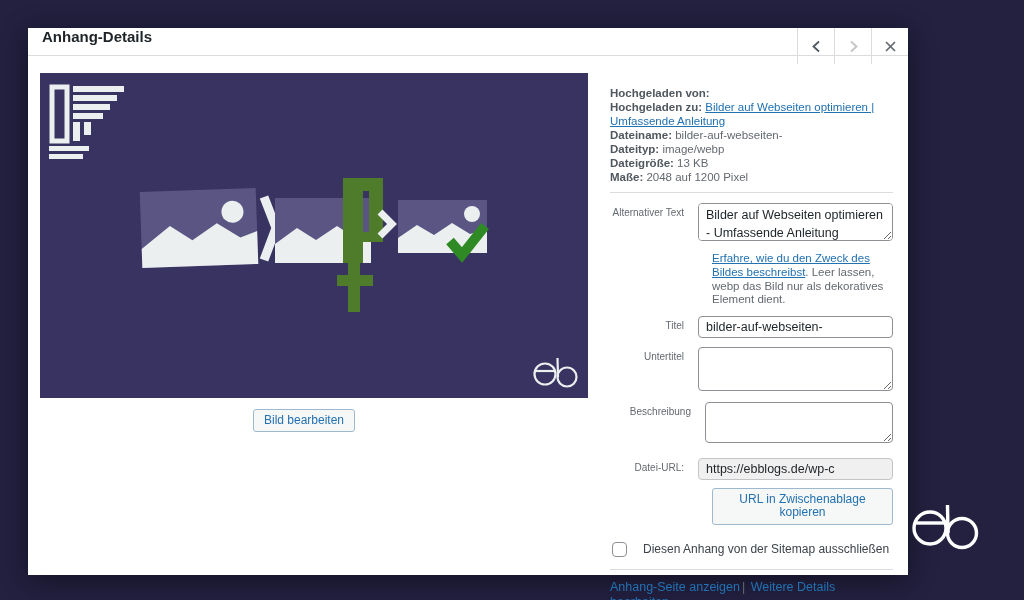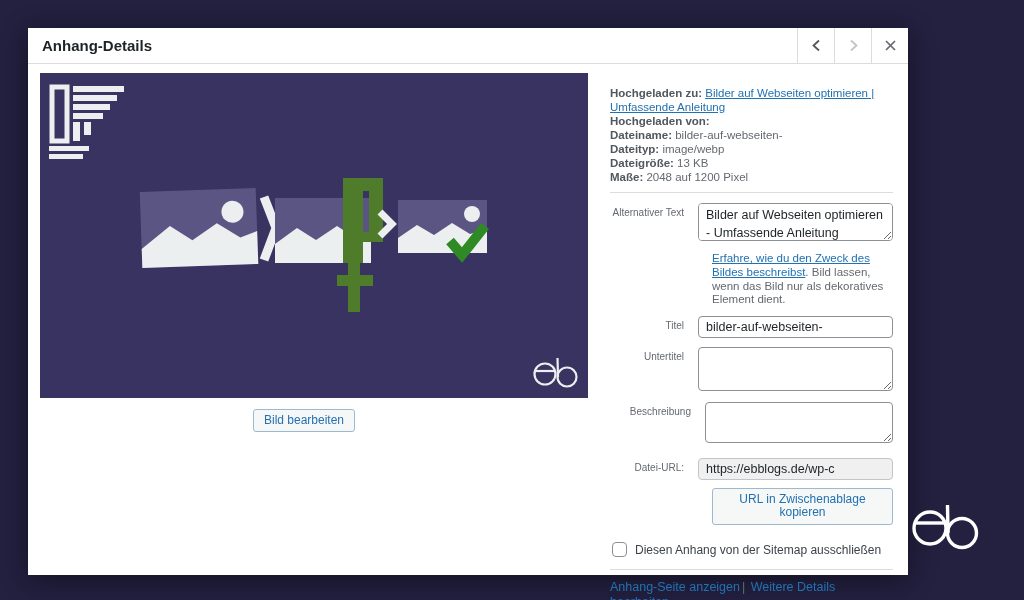--- a/index.html
+++ b/index.html
@@ -10,23 +10,23 @@
     position:relative;
     color:var(--text-gray,#50575e);
   }
   .modal {
     position:absolute; left:28px; top:28px; width:880px; height:547px;
     background:var(--modal-bg,#fff);
     box-shadow:0 5px 25px rgba(0,0,0,.45);
   }
   
   .modal-header {
-    position:absolute; left:0; top:0; right:0; height:36px;
+    position:absolute; left:0; top:0; right:0; height:28px;
     border-bottom:1px solid var(--border,#dcdcde);
-    display:flex; align-items:center;
+    display:flex; 
   }
   .modal-title { font-size:15px; font-weight:700; color:var(--text-dark,#1d2327); padding-left:14px; flex:1; }
   .hdr-btn {
     width:37px; height:36px; display:flex; align-items:center; justify-content:center;
     border-left:1px solid var(--border,#dcdcde); background:transparent; cursor:pointer;
   }
   .hdr-btn svg { display:block; }
   
   .preview-wrap { position:absolute; left:12px; top:45px; width:528px; }
   .preview-svg { display:block; width:548px; height:325px; }
@@ -57,21 +57,21 @@
     border:1px solid var(--input-border,#8c8f94); border-radius:4px; background:#fff;
     padding:3px 7px; resize:vertical; line-height:1.4;
   }
   textarea.ta-alt { height:38px; }
   textarea.ta-mid { height:44px; }
   textarea.ta-desc { height:41px; }
   input.readonly-url { background:var(--readonly-bg,#f0f0f1); border-color:#c3c4c7; height:22px; }
   input.title-input { height:22px; }
   .help-text { margin:5px 0 9px 102px; font-size:11.5px; line-height:13.8px; color:var(--label-gray,#646970); }
   .copy-row { margin:6px 0 17px 102px; }
-  .checkbox-row { display:flex; align-items:flex-end; gap:8px; margin-bottom:12px; color:#3c434a; font-size:12px; }
+  .checkbox-row { display:flex; align-items:center; gap:16px; margin-bottom:12px; color:#3c434a; font-size:12px; }
   .checkbox-row input { width:15px; height:15px; border:1px solid var(--input-border,#8c8f94); border-radius:4px; appearance:none; background:#fff; cursor:pointer; margin-left:2px; }
   .links-block { font-size:12.5px; line-height:15.5px; margin-top:10px; }
   .link-sep { color:var(--label-gray,#646970); margin:0 2px; }
   a.action-link { color:var(--link,#2271b1); text-decoration:none; cursor:pointer; }
   
   .page-logo { position:absolute; left:903px; top:494px; }
 </style>
 </head>
 <body>
 
@@ -160,24 +160,24 @@
     </svg>
     <div class="edit-image-row">
       <button class="btn-secondary">Bild bearbeiten</button>
     </div>
   </div>
 
   <div class="details-panel">
 
     <div class="meta-block">
       <div class="meta-line">
+        <strong>Hochgeladen von:</strong> <span></span>
+      </div>
+      <div class="meta-line">
         <strong>Hochgeladen zu:</strong> <a class="wp-link">Bilder auf Webseiten optimieren | Umfassende Anleitung</a>
-      </div>
-      <div class="meta-line">
-        <strong>Hochgeladen von:</strong> <span></span>
       </div>
       <div class="meta-line">
         <strong>Dateiname:</strong> <span>bilder-auf-webseiten-</span>
       </div>
       <div class="meta-line">
         <strong>Dateityp:</strong> <span>image/webp</span>
       </div>
       <div class="meta-line">
         <strong>Dateigröße:</strong> <span>13 KB</span>
       </div>
@@ -187,21 +187,21 @@
     </div>
 
     <hr class="divider">
 
     <div class="field-row">
       <div class="field-label">Alternativer Text</div>
       <div class="field-ctl">
         <textarea class="ta-alt" style="">Bilder auf Webseiten optimieren - Umfassende Anleitung</textarea>
       </div>
     </div>
-    <div class="help-text"><a class="wp-link">Erfahre, wie du den Zweck des Bildes beschreibst</a><span>. Bild lassen, wenn das Bild nur als dekoratives Element dient.</span></div>
+    <div class="help-text"><a class="wp-link">Erfahre, wie du den Zweck des Bildes beschreibst</a><span>. Leer lassen, webp das Bild nur als dekoratives Element dient.</span></div>
 
     <div class="field-row">
       <div class="field-label">Titel</div>
       <div class="field-ctl">
         <input type="text" class="title-input" value="bilder-auf-webseiten-" style="">
       </div>
     </div>
 
     <div class="field-row">
       <div class="field-label">Untertitel</div>

